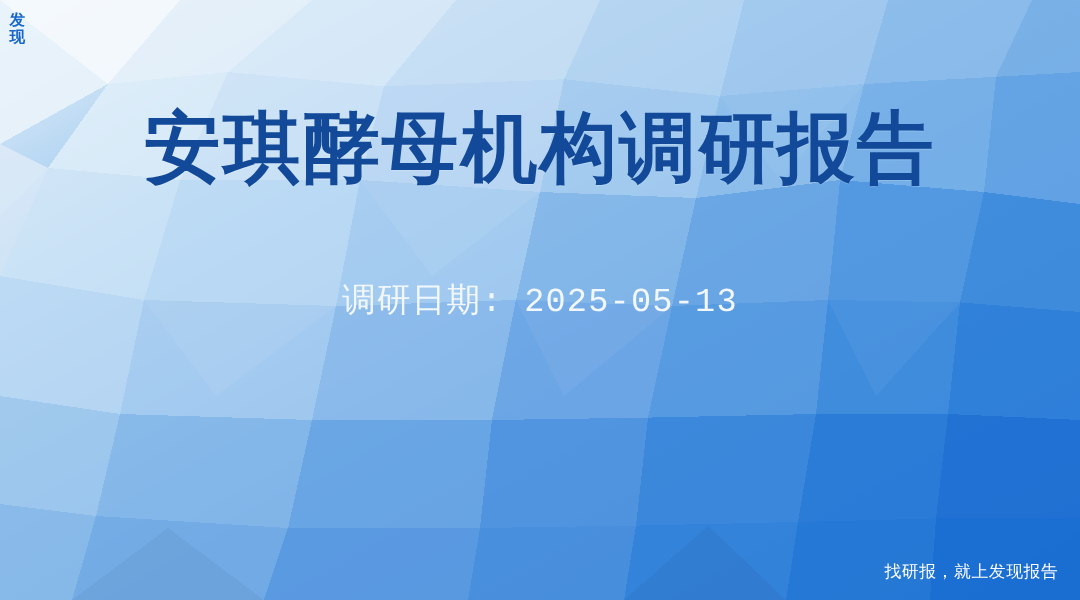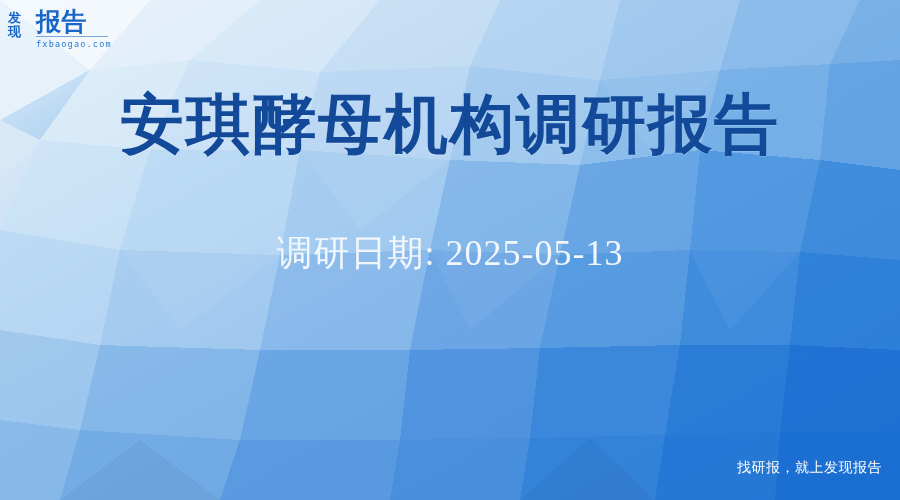--- a/index.html
+++ b/index.html
@@ -96,31 +96,31 @@
     z-index: 4;
     font-family: "DejaVu Sans", sans-serif;
     text-shadow: 0 1px 0 rgba(255,255,255,0.18);
   }
   .subtitle {
     position: absolute;
     left: 0;
     right: 0;
     top: 233px;
     text-align: center;
-    font-size: 36px;
+    font-size: 28px;
     line-height: 40px;
     color: #f2f7fc;
     letter-spacing: 1px;
     z-index: 4;
-    font-family: Liberation Serif, serif;
+    font-family: Liberation Mono, monospace;
   }
   .footer-slogan {
     position: absolute;
     right: 18px;
-    bottom: 24px;
+    bottom: 14px;
     font-size: 14px;
     line-height: 18px;
     color: #ffffff;
     letter-spacing: 0.5px;
     z-index: 4;
     font-family: "DejaVu Sans", sans-serif;
   }
 </style>
 </head>
 <body>
@@ -197,25 +197,20 @@
     <polygon points="60,500 220,500 140,440" fill="#000000" opacity="0.04"></polygon>
     <polygon points="520,500 655,500 590,438" fill="#000000" opacity="0.04"></polygon>
     <polygon points="0,120 40,140 0,180" fill="#ffffff" opacity="0.08"></polygon>
   </svg>
 
   <div class="logo">
     <div class="logo-mark">
       <div class="cn-top">发</div>
       <div class="cn-bot">现</div>
     </div>
-    <div class="logo-right">
-      <div class="logo-word">报告</div>
-      <div class="logo-url-rule"></div>
-      <div class="logo-url">fxbaogao.com</div>
-    </div>
   </div>
 
   <div class="title">安琪酵母机构调研报告</div>
 
   <div class="subtitle">调研日期: 2025-05-13</div>
 
   <div class="footer-slogan">找研报，就上发现报告</div>
 
 </div>
 

